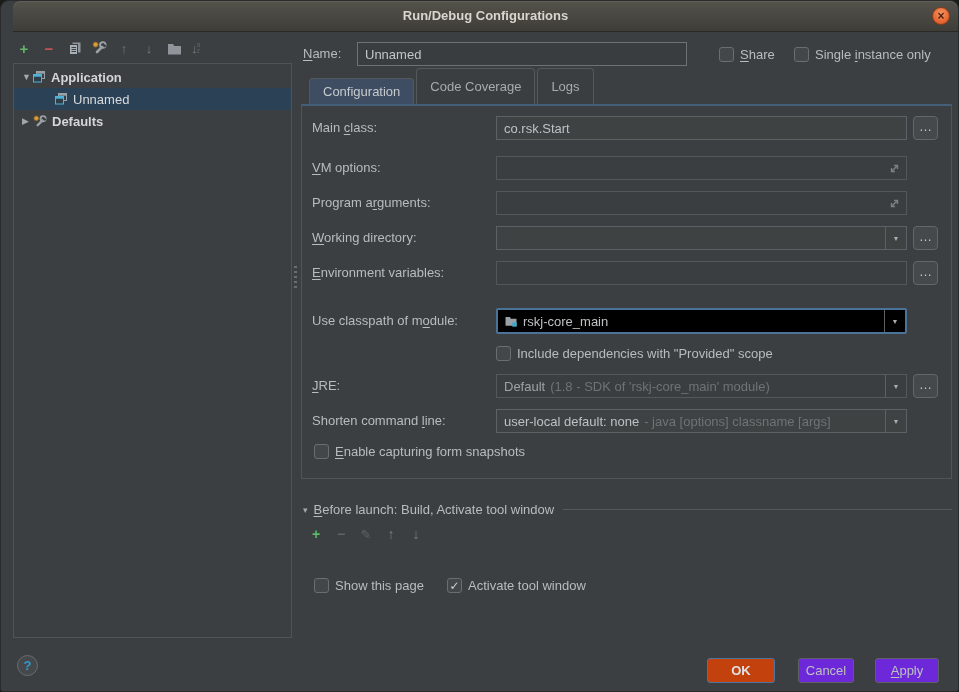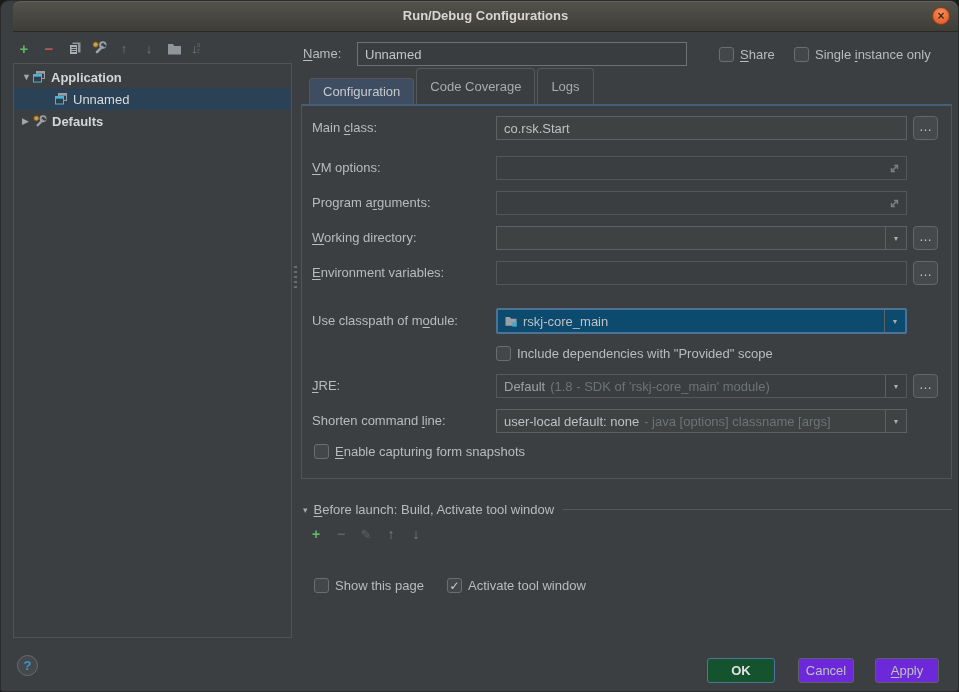--- a/index.html
+++ b/index.html
@@ -58,21 +58,21 @@
          display:flex;align-items:center;padding:0 7px;color:#bdc1c4;cursor:text;}
   .field.empty{background:#3b3e40;border-color:#545759;}
   .combo{padding-right:22px;cursor:pointer;}
   .arrow-box{position:absolute;right:0;top:0;bottom:0;width:21px;border-left:1px solid #5e6163;
              display:flex;align-items:center;justify-content:center;}
   .arr{font-size:7px;color:#a9adb0;}
   .dots-btn{position:absolute;left:611px;width:25px;height:24px;background:#45494b;border:1px solid #646769;
             border-radius:4px;color:#c3c6c9;font-size:13px;line-height:1;display:flex;align-items:center;
             justify-content:center;padding-bottom:5px;cursor:pointer;}
   .expand-ico{position:absolute;right:5px;top:5px;}
-  .combo.focus{border:2px solid #4b7397;border-radius:2px;background:#0c4a6e;padding-left:6px;}
+  .combo.focus{border:2px solid #4b7397;border-radius:2px;background:#000000;padding-left:6px;}
   .combo.focus .arrow-box{border-left:1px solid #5e6163;}
   .note{color:#6e7376;margin-left:5px;white-space:nowrap;}
   .jre .val{color:#9ea2a5;}
   .jre{background:#3b3e40;border-color:#54585a;cursor:default;}
   .modico{margin-right:5px;display:flex;}
   .cbrow{position:absolute;display:flex;align-items:center;gap:6px;}
   
   .bl-header{position:absolute;left:302px;top:501px;width:649px;display:flex;align-items:center;color:#b8bcbf;}
   .bl-header .tri{font-size:9px;color:#a3a7aa;margin-right:6px;cursor:pointer;}
   .bl-header .line{flex:1;height:1px;background:#55595b;margin-left:9px;}
@@ -82,21 +82,21 @@
   .bl-item{display:flex;align-items:center;height:100%;padding-left:4px;cursor:pointer;}
   .compile-ico{display:flex;align-items:center;margin-right:6px;}
   .bits{font-family:"DejaVu Sans Mono",monospace;font-size:5px;line-height:4px;color:#9aa1a6;margin-left:1px;}
   .bits::before{content:"01\A 10\A 01";white-space:pre;}
   
   .help-btn{position:absolute;left:16px;top:654px;width:21px;height:21px;border-radius:50%;background:#46494b;
             border:1px solid #6a6d6f;color:#2e9bd6;font-weight:bold;font-size:13px;display:flex;
             align-items:center;justify-content:center;cursor:pointer;}
   .btn{position:absolute;height:25px;background:#6d28d9;border:1px solid #5e6163;border-radius:3px;
        color:#bdc1c4;font:13px "Liberation Sans",sans-serif;display:flex;align-items:center;justify-content:center;cursor:pointer;}
-  .btn.primary{background:#14532d;border-color:#4e749d;color:#dfe1e5;font-weight:bold;}
+  .btn.primary{background:#c2410c;border-color:#4e749d;color:#dfe1e5;font-weight:bold;}
   u{text-decoration:underline;text-underline-offset:2px;}
   svg{display:block;}
 </style>
 </head>
 <body>
 
 <div class="win">
 
   <div class="titlebar">
     <div class="title">Run/Debug Configurations</div>

